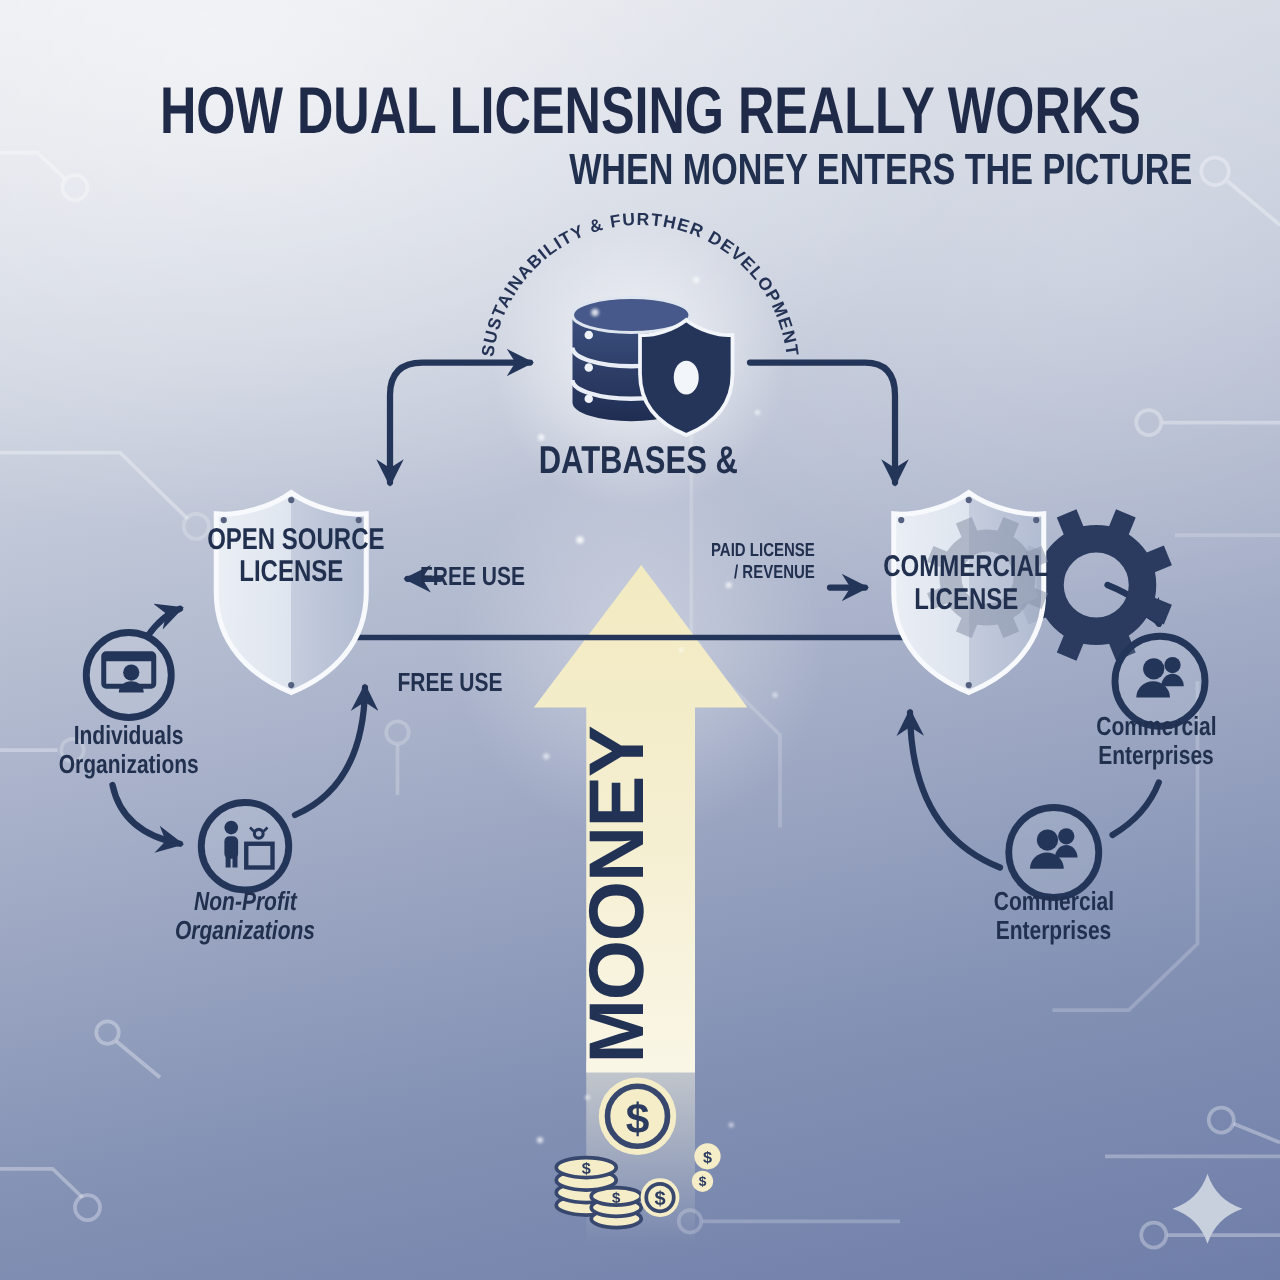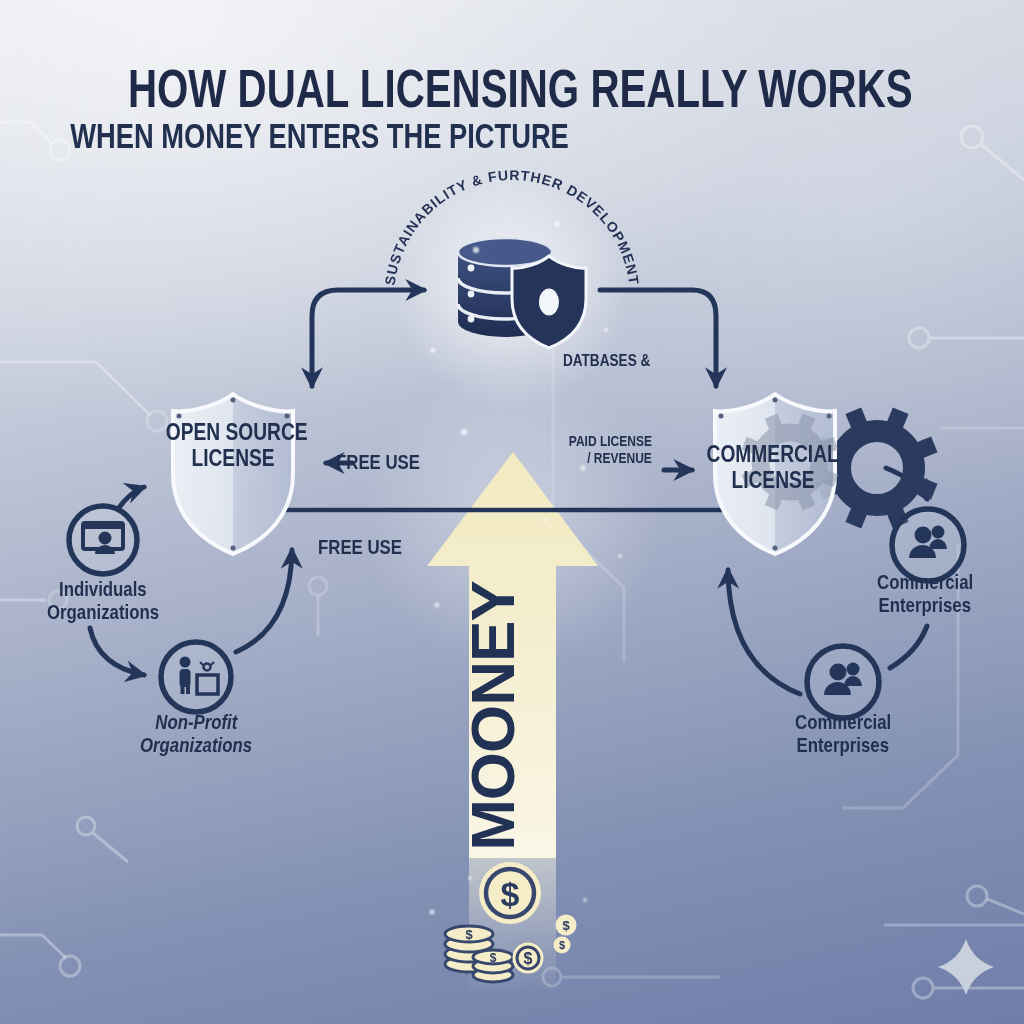--- a/index.html
+++ b/index.html
@@ -11,25 +11,25 @@
       radial-gradient(700px 500px at 85% 20%, rgba(255,255,255,.18), rgba(255,255,255,0) 60%),
       linear-gradient(168deg,#e7e9ee 0%,#ccd2df 26%,#a9b2ca 52%,#8391b4 78%,#6f7ea9 100%);
   }
   svg{position:absolute;left:0;top:0;}
   .lbl{position:absolute;color:#22304f;font-weight:bold;text-align:center;line-height:1.1;}
   .c{display:inline-block;transform:scaleX(.8);transform-origin:50% 50%;white-space:nowrap;}
   .c-l{display:inline-block;transform:scaleX(.8);transform-origin:0 50%;white-space:nowrap;}
   .c-r{display:inline-block;transform:scaleX(.8);transform-origin:100% 50%;white-space:nowrap;}
   .title{position:absolute;left:4px;top:58px;width:1024px;text-align:center;
     color:#1f2a48;font-weight:bold;font-size:53px;letter-spacing:0;}
-  .subtitle{position:absolute;left:0;top:116px;width:1024px;text-align:left;
+  .subtitle{position:absolute;left:0;top:116px;width:1024px;text-align:right;
     color:#22304f;font-weight:bold;font-size:35px;}
   .lbl-os{left:148px;top:419px;width:170px;font-size:24px;}
   .lbl-cl{left:688px;top:441px;width:170px;font-size:24px;}
-  .lbl-db{left:361px;top:352px;width:300px;font-size:17px;line-height:1.06;text-align:right;}
+  .lbl-db{left:361px;top:352px;width:300px;font-size:31px;line-height:1.06;}
   .lbl-fu-top{left:336px;top:450px;font-size:21px;text-align:left;}
   .lbl-paid{left:500px;top:433px;width:152px;font-size:15px;text-align:right;}
   .lbl-fu-bot{left:318px;top:535px;font-size:21px;text-align:left;}
   .lbl-ind{left:13px;top:577px;width:180px;font-size:21px;text-decoration:underline;}
   .lbl-np{left:106px;top:710px;width:180px;font-size:21px;font-style:italic;}
   .lbl-ct{left:835px;top:570px;width:180px;font-size:21px;}
   .lbl-cb{left:753px;top:710px;width:180px;font-size:21px;}
 </style>
 </head>
 <body>

